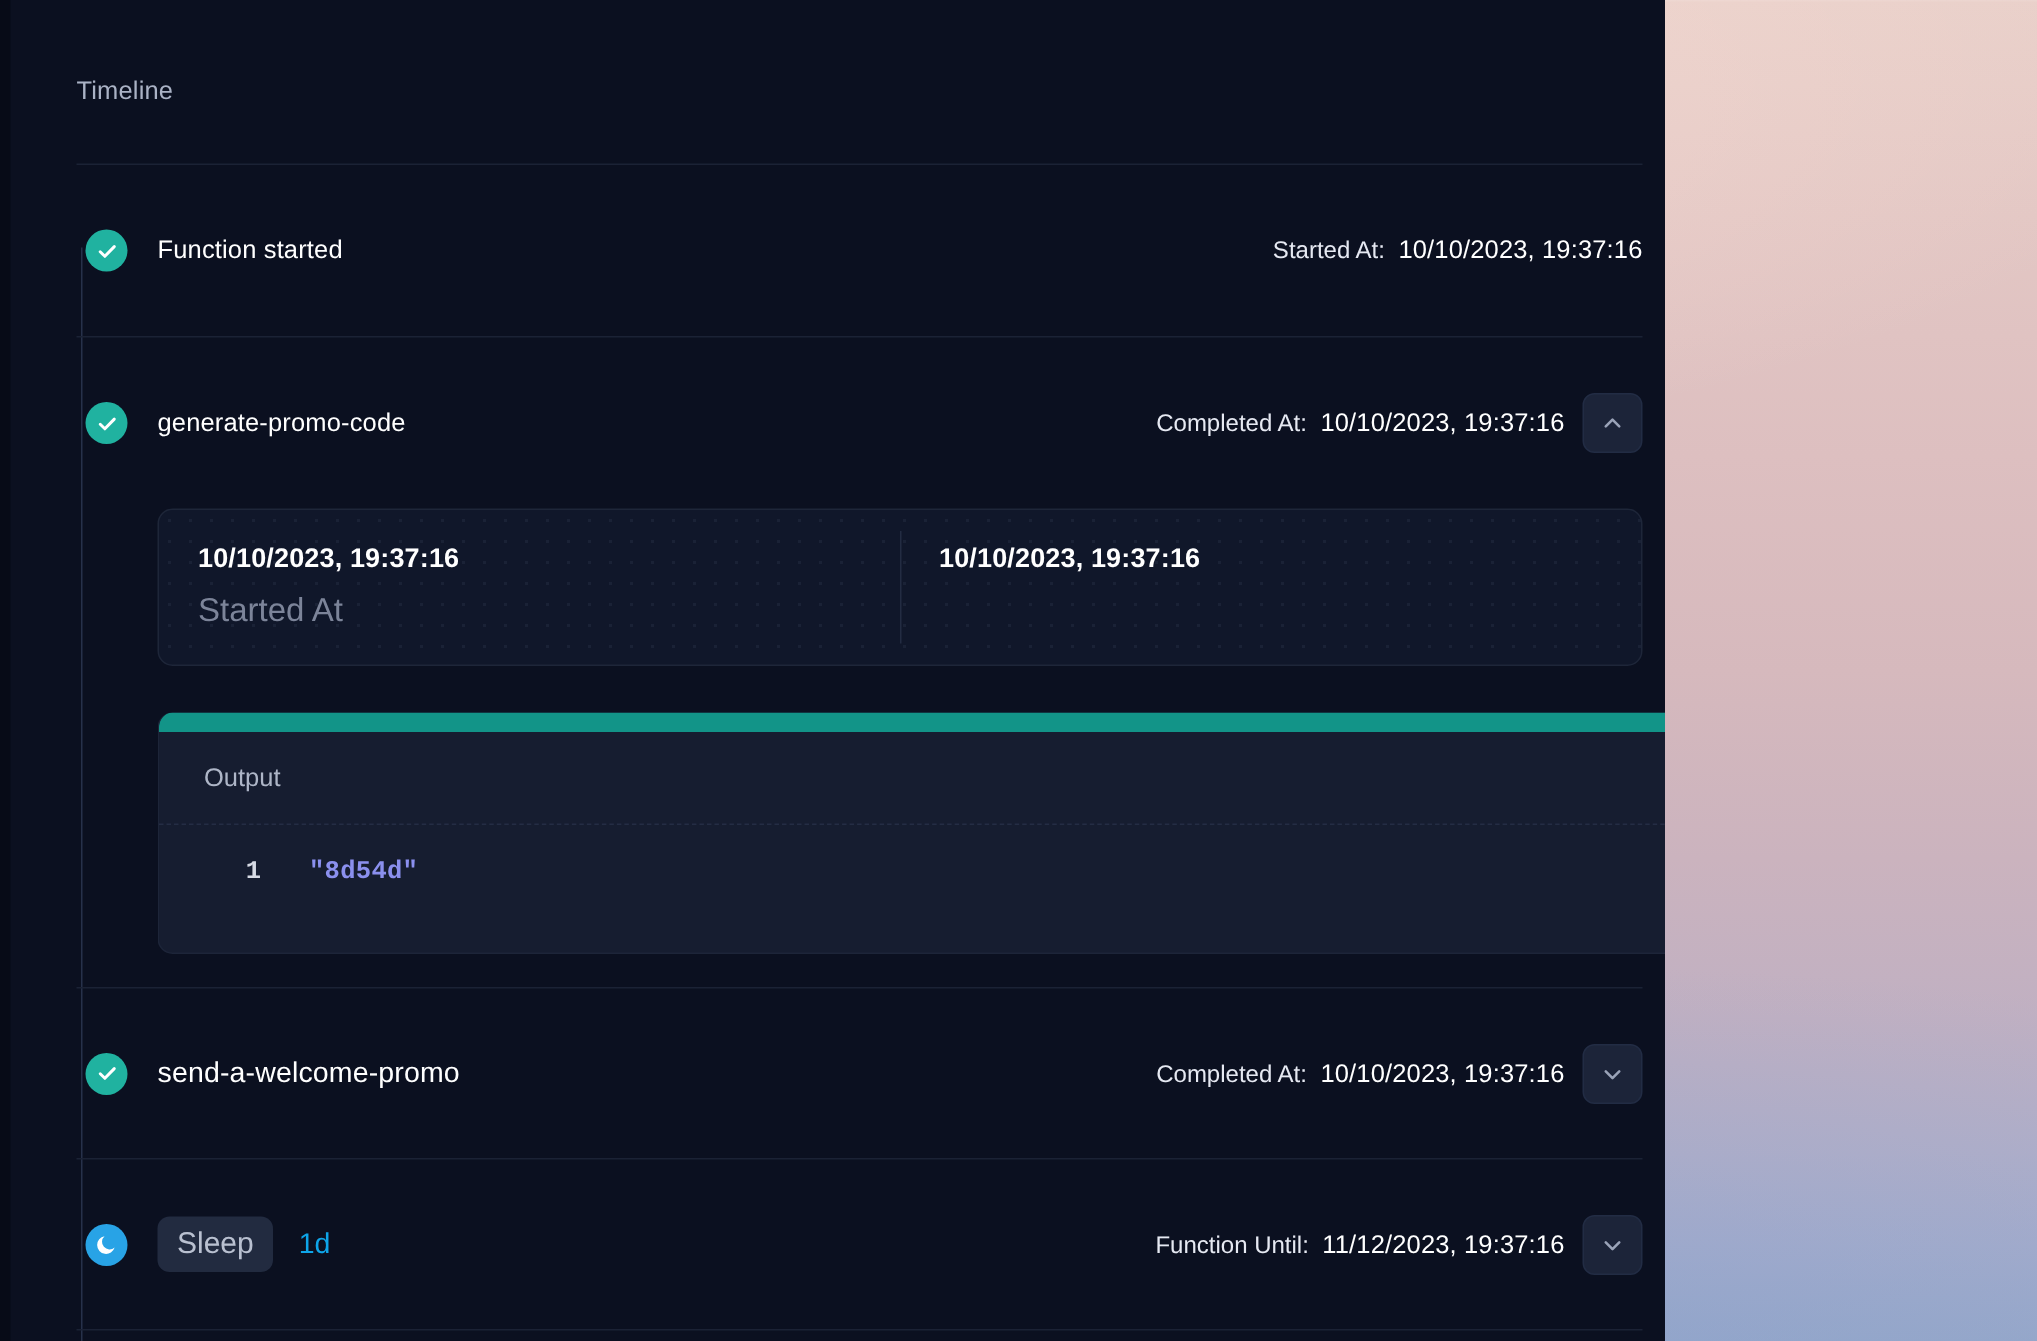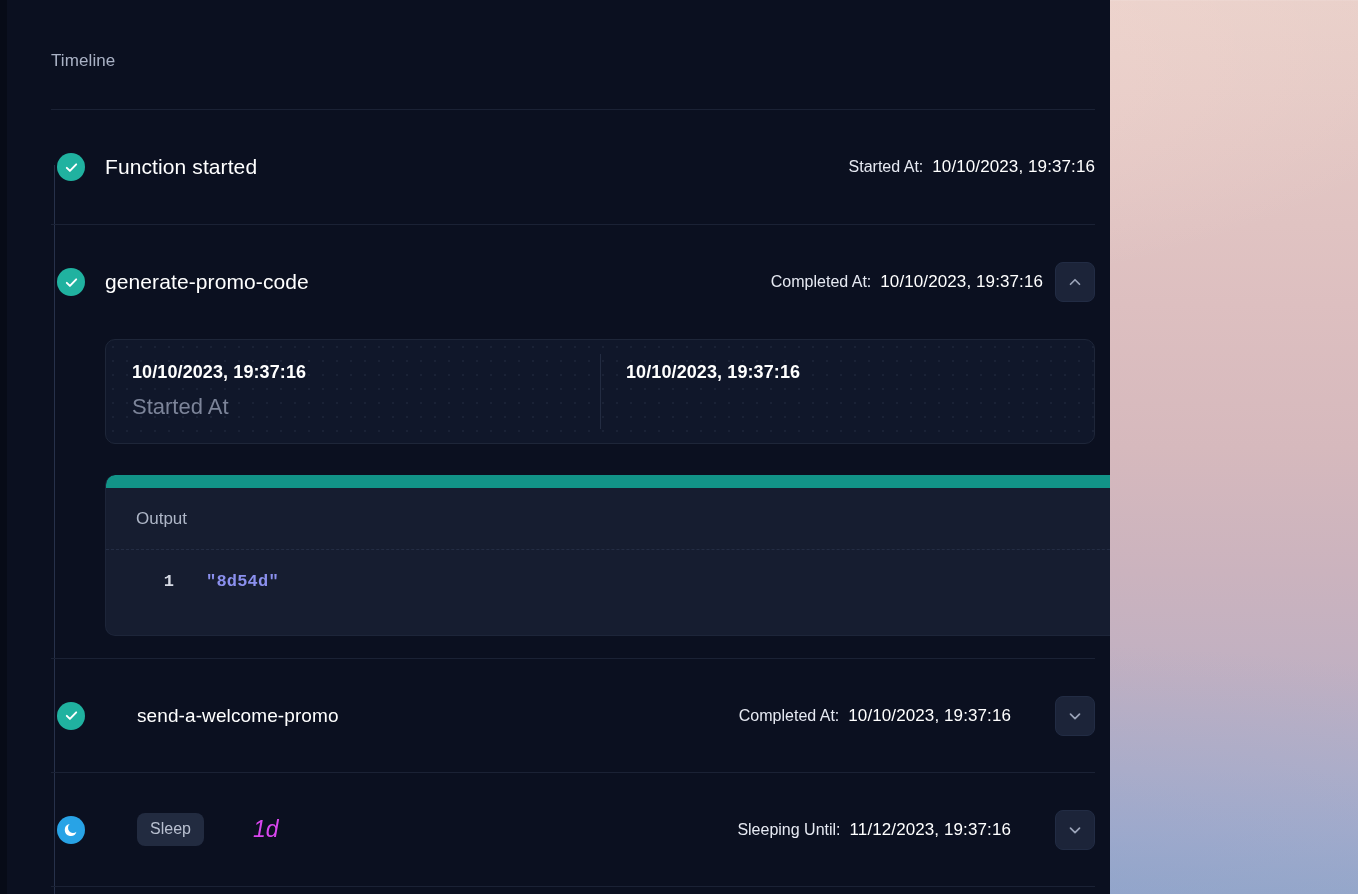--- a/index.html
+++ b/index.html
@@ -96,41 +96,41 @@
   .row {
     position: relative;
     z-index: 1;
   }
   .row-head {
     display: flex;
     align-items: center;
     min-height: 114px;
     position: relative;
   }
-  .row-head.short { min-height: 113px; gap: 32px; }
+  .row-head.short { min-height: 113px; }
 
   .marker {
     width: 28px;
     height: 28px;
     border-radius: 50%;
     flex: 0 0 28px;
     display: flex;
     align-items: center;
     justify-content: center;
     margin-left: 6px;
     position: relative;
     z-index: 2;
   }
   .marker.ok  { background: #20b2a0; }
   .marker.sleep { background: #28a3e6; }
   .marker svg { display: block; }
 
   .row-label {
     margin-left: 20px;
-    font-size: 21px;
+    font-size: 17px;
     color: #ffffff;
     letter-spacing: 0.1px;
     white-space: nowrap;
   }
   .row-label.small { font-size: 19px; }
 
   .spacer { flex: 1 1 auto; }
 
   .meta {
     display: flex;
@@ -167,29 +167,28 @@
     height: 1px;
     background: #1b2235;
   }
 
   
   .sleep-badge {
     margin-left: 20px;
     background: #222b40;
     border-radius: 8px;
     padding: 8px 13px 9px;
-    font-size: 16px;
+    font-size: 20px;
     color: #b9c0d0;
     line-height: 1;
   }
   .sleep-dur {
     margin-left: 17px;
-    font-size: 23px;
-    color: #d946ef;
-    font-style: italic;
+    font-size: 19px;
+    color: #0ea5e9;
   }
 
   
   .row-body {
     margin-left: 54px;
     padding-bottom: 22px;
   }
 
   .stat-card {
     border: 1px solid #1e2639;
@@ -447,21 +446,21 @@
       <div class="row-head short">
         <div class="marker sleep">
           <svg width="17" height="17" viewBox="0 0 18 18" aria-hidden="true">
             <path d="M14.2 11.3 A6.3 6.3 0 1 1 7.1 3.3 A5.2 5.2 0 0 0 14.2 11.3 Z" fill="#ffffff"></path>
           </svg>
         </div>
         <div class="sleep-badge">Sleep</div>
         <div class="sleep-dur">1d</div>
         <div class="spacer"></div>
         <div class="meta">
-          <span class="meta-key">Sleeping Until:</span>
+          <span class="meta-key">Function Until:</span>
           <span class="meta-val">11/12/2023, 19:37:16</span>
         </div>
         <div class="chev-btn">
           <span>
             <svg width="18" height="18" viewBox="0 0 20 20" aria-hidden="true">
               <path d="M5 8 L10 13 L15 8" fill="none" stroke="#9aa3b8" stroke-width="1.9" stroke-linecap="round" stroke-linejoin="round"></path>
             </svg>
           </span>
         </div>
       </div>

